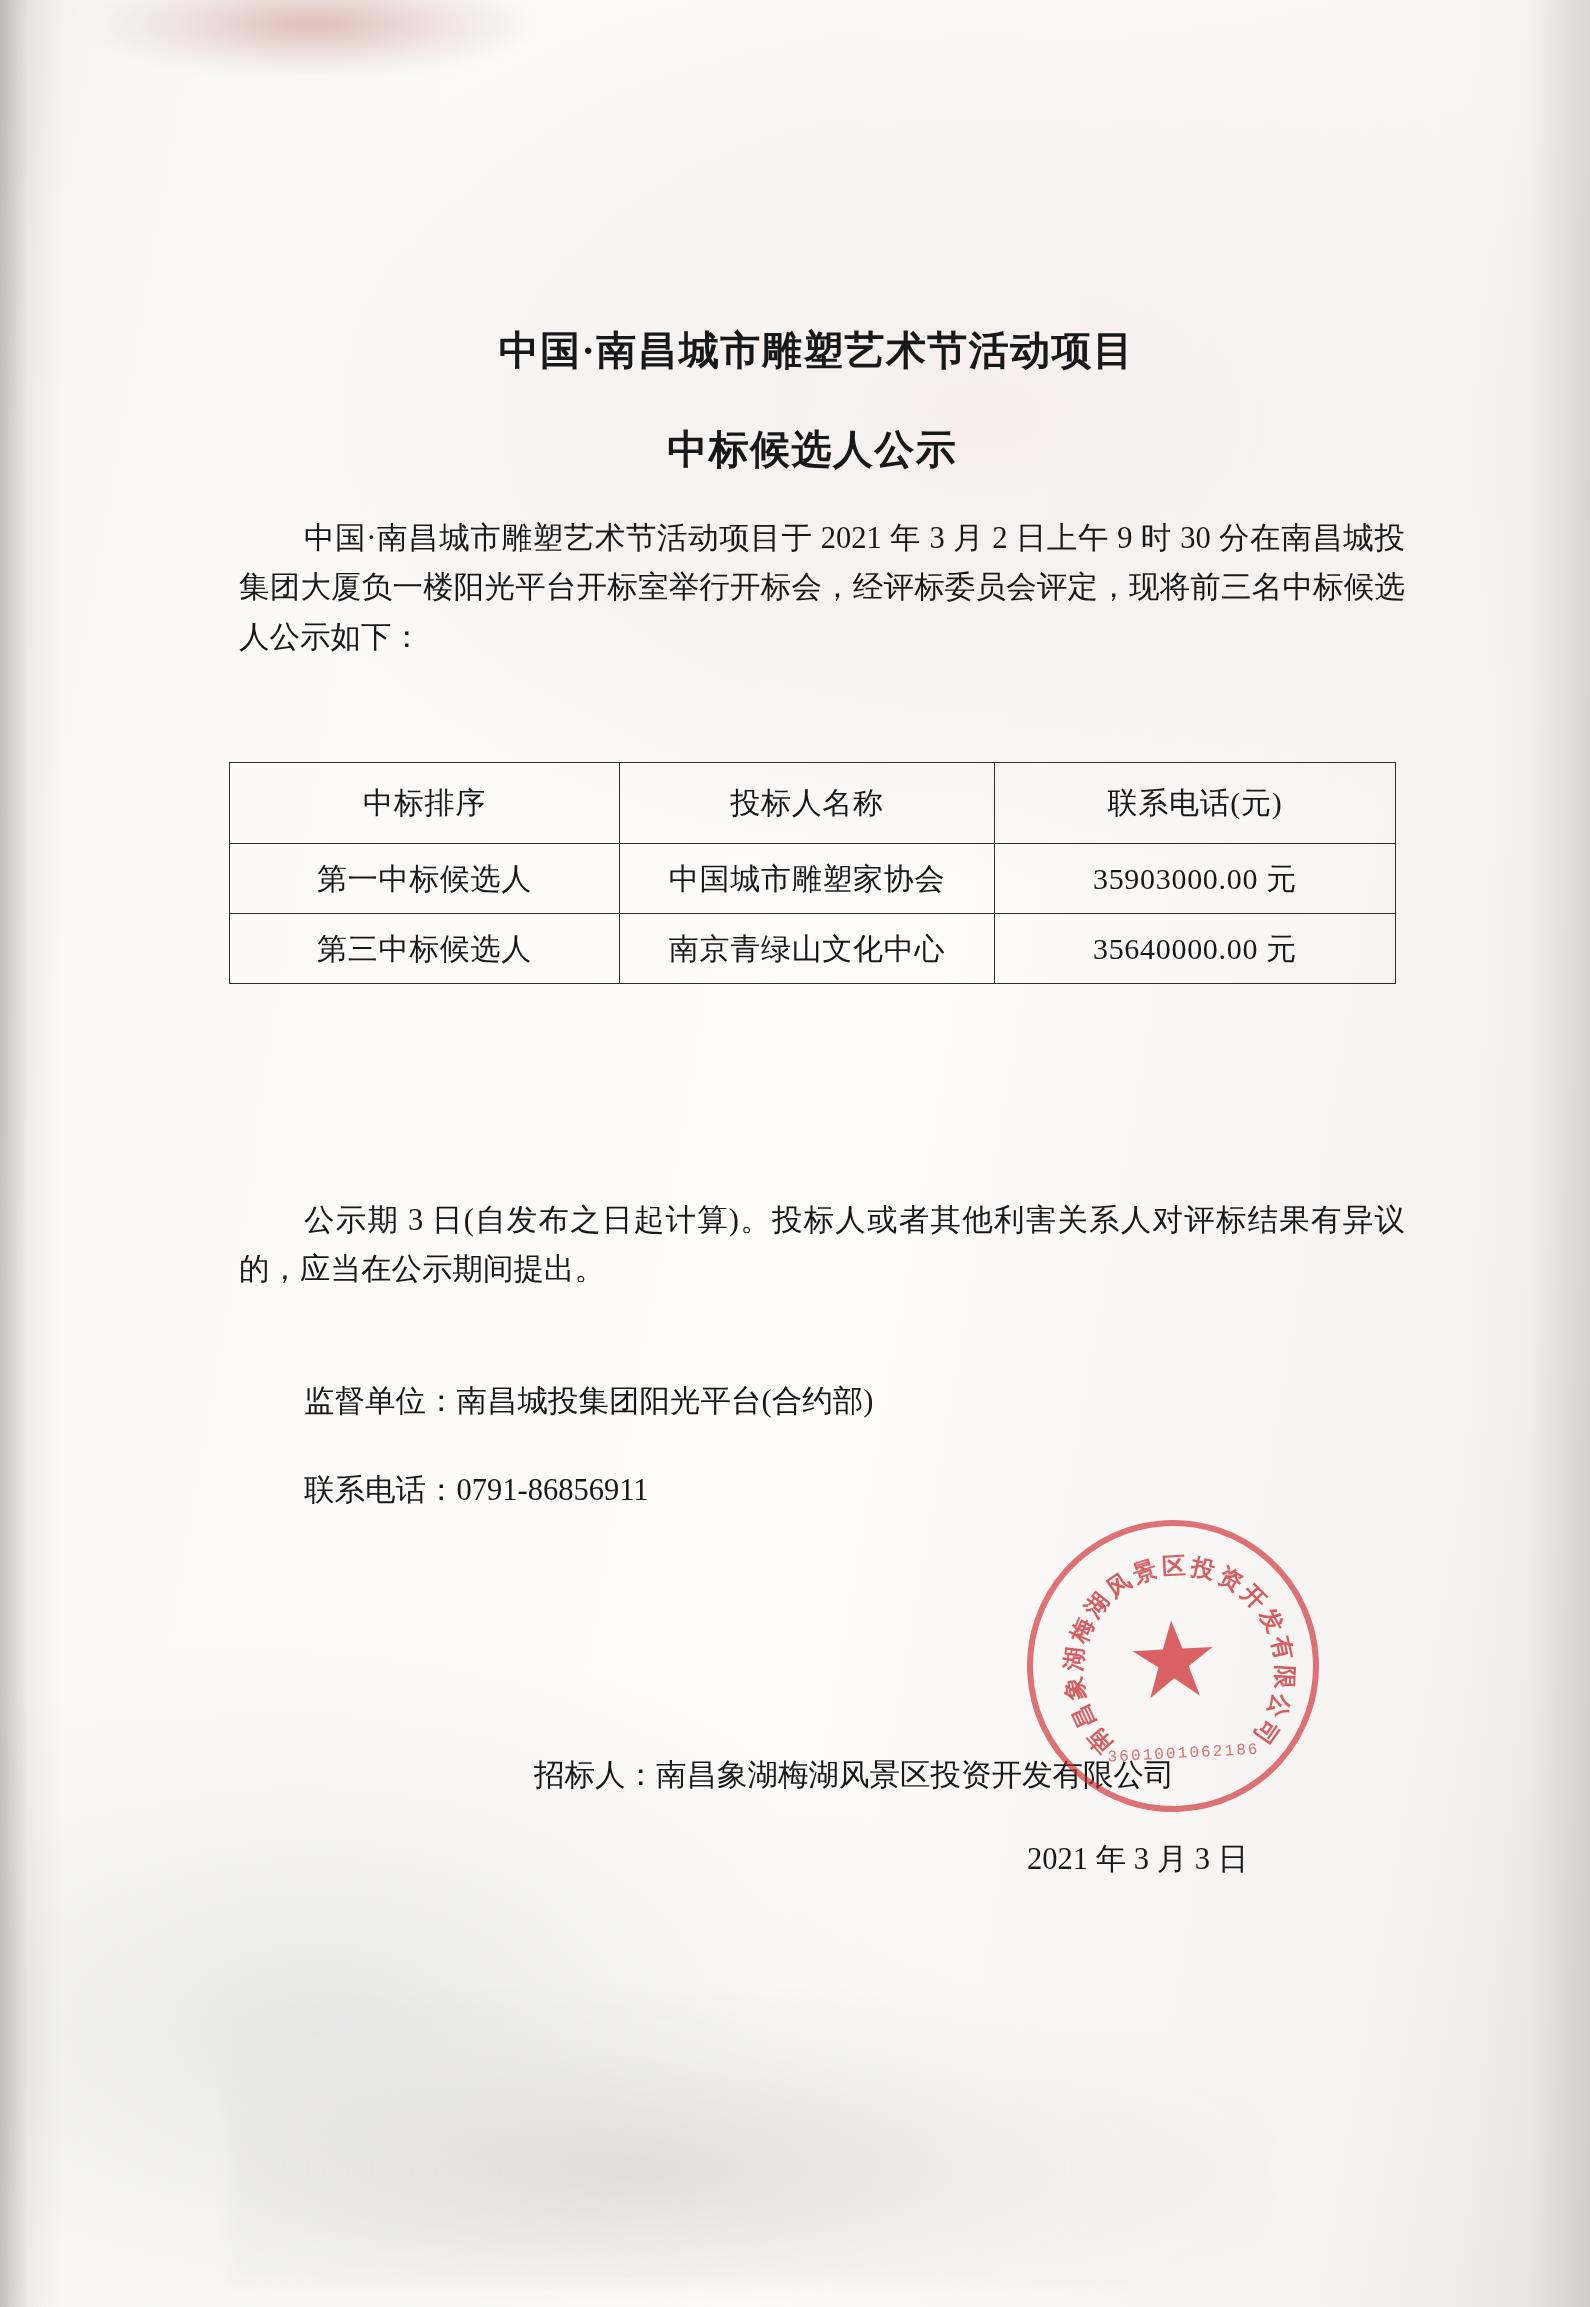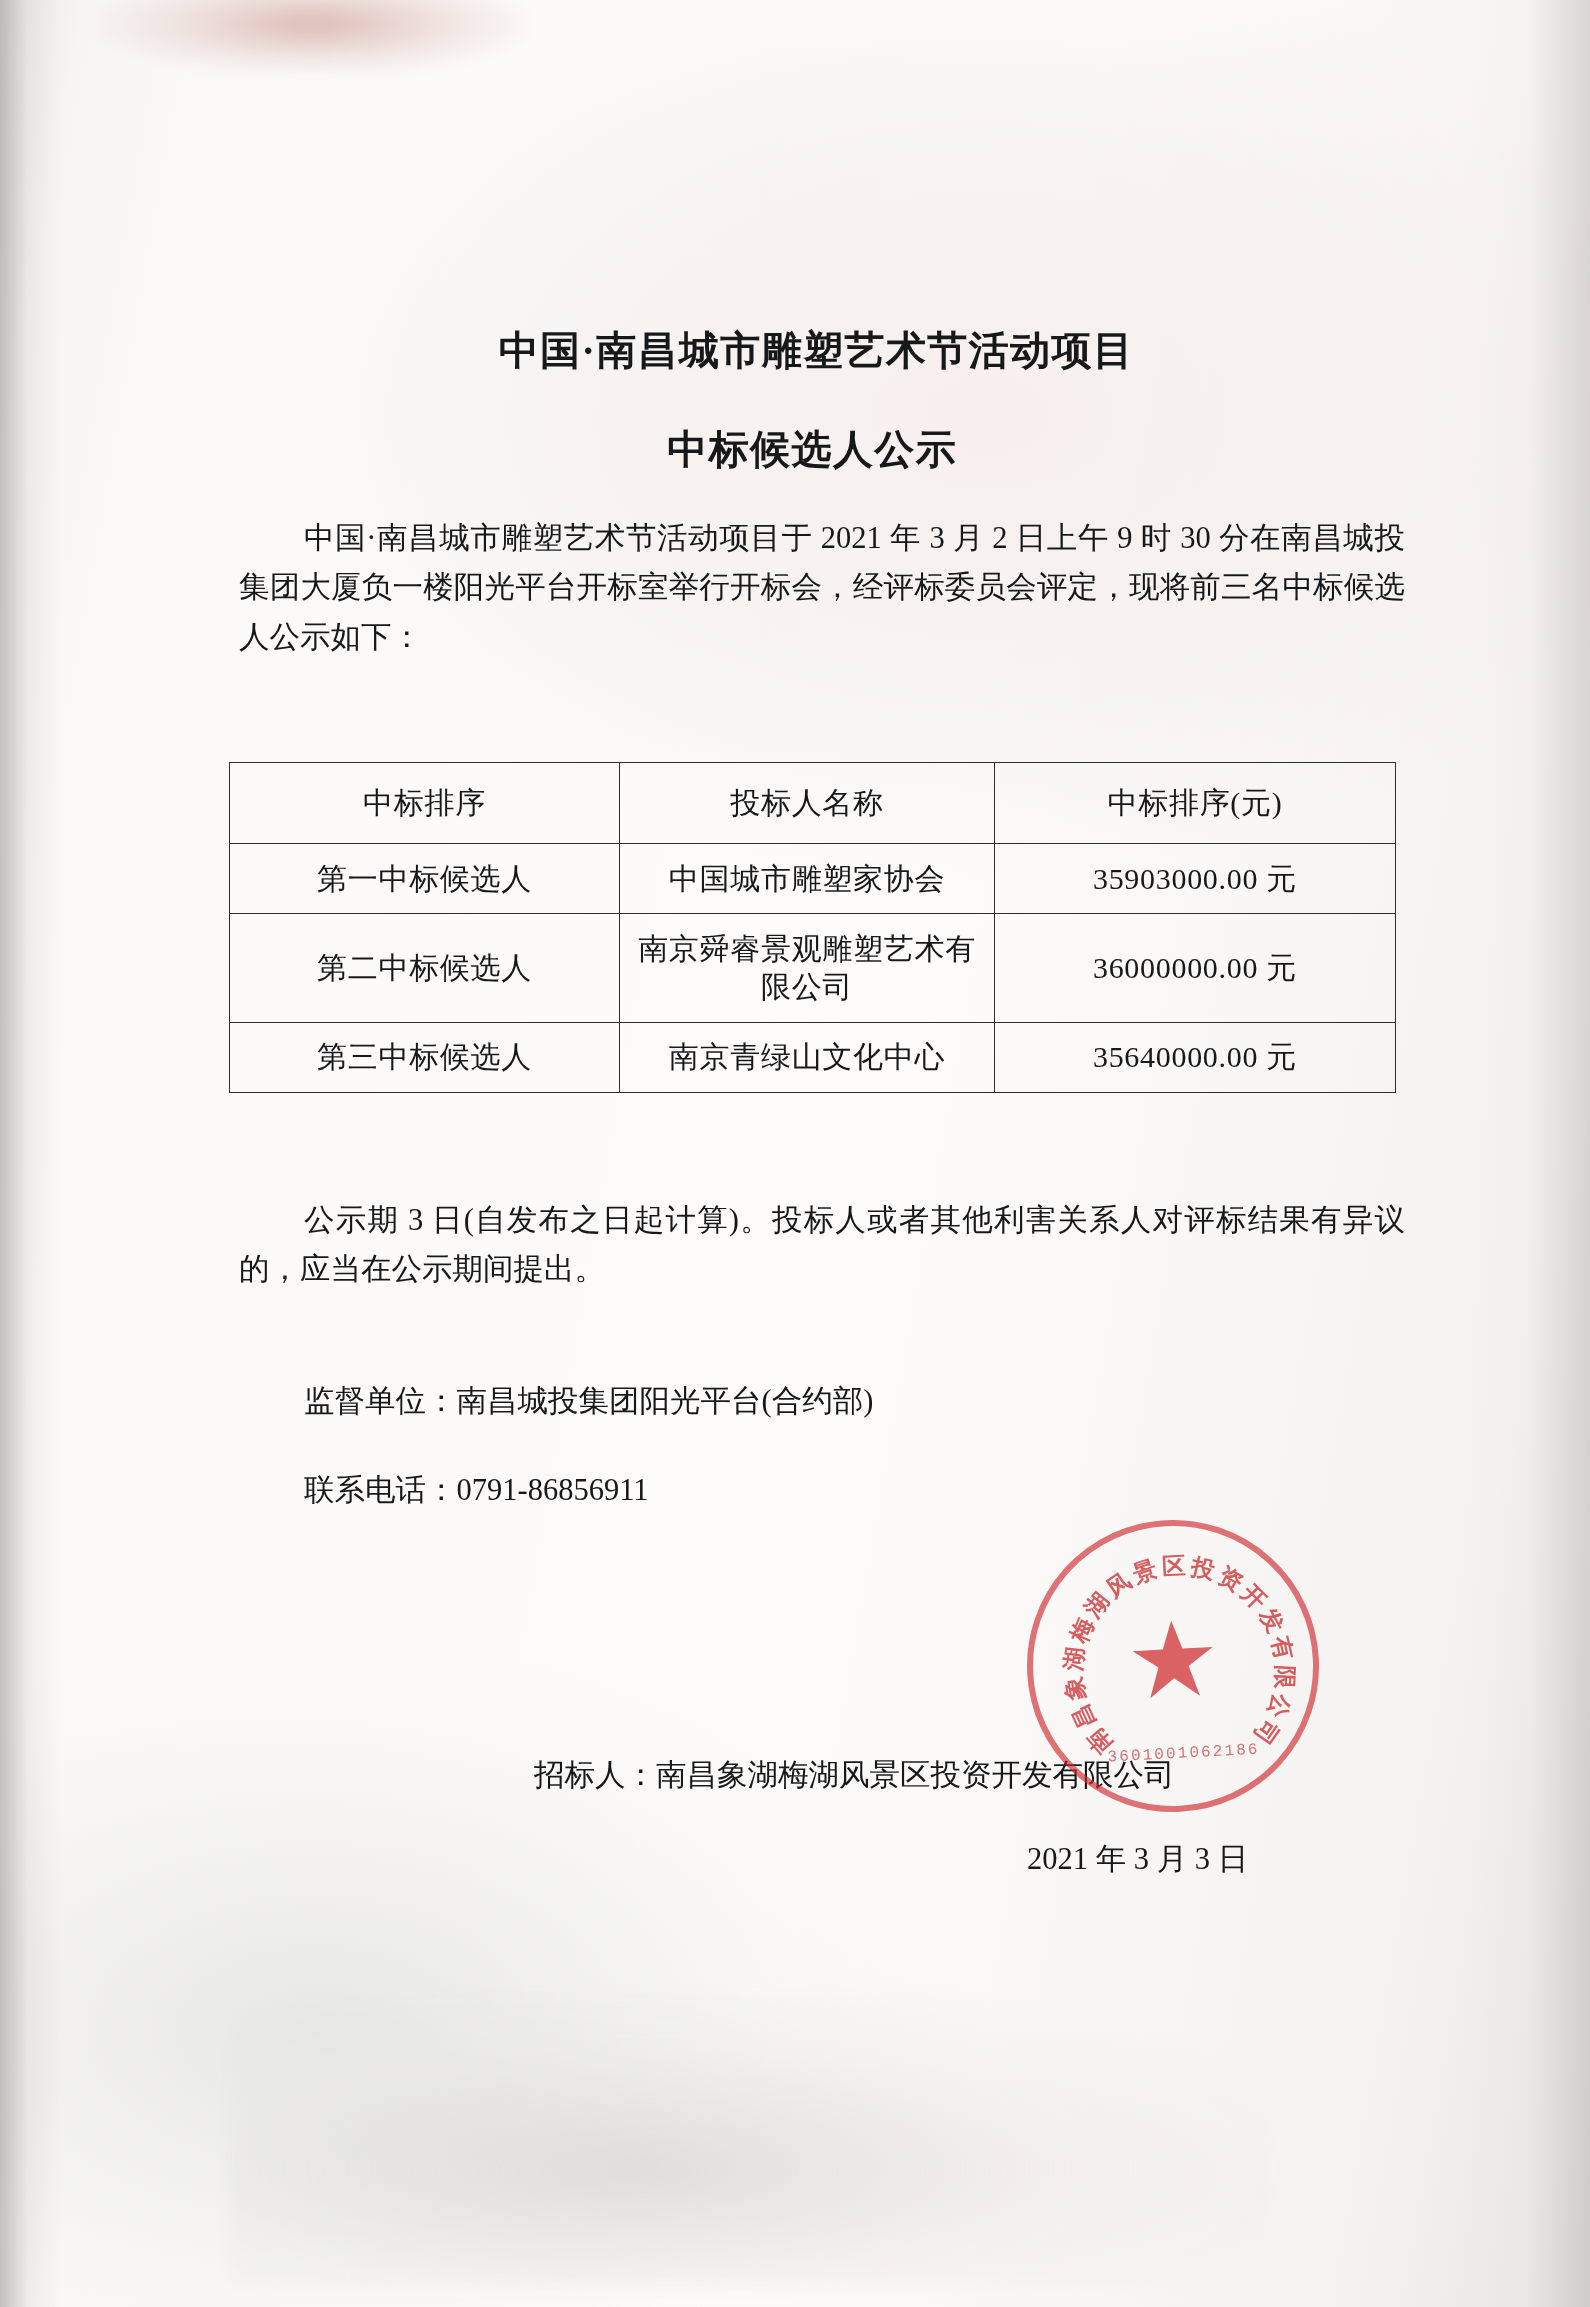--- a/index.html
+++ b/index.html
@@ -249,31 +249,26 @@
     <table class="bid-table">
       <colgroup>
         <col class="col-rank">
         <col class="col-name">
         <col class="col-price">
       </colgroup>
       <tbody>
         <tr class="hdr">
           <td>中标排序</td>
           <td>投标人名称</td>
-          <td>中标排序(元)</td>
+          <td>联系电话(元)</td>
         </tr>
         <tr>
           <td>第一中标候选人</td>
           <td>中国城市雕塑家协会</td>
           <td>35903000.00 元</td>
-        </tr>
-        <tr>
-          <td>第二中标候选人</td>
-          <td>南京舜睿景观雕塑艺术有限公司</td>
-          <td>36000000.00 元</td>
         </tr>
         <tr>
           <td>第三中标候选人</td>
           <td>南京青绿山文化中心</td>
           <td>35640000.00 元</td>
         </tr>
       </tbody>
     </table>
 
     <div class="note-block">

